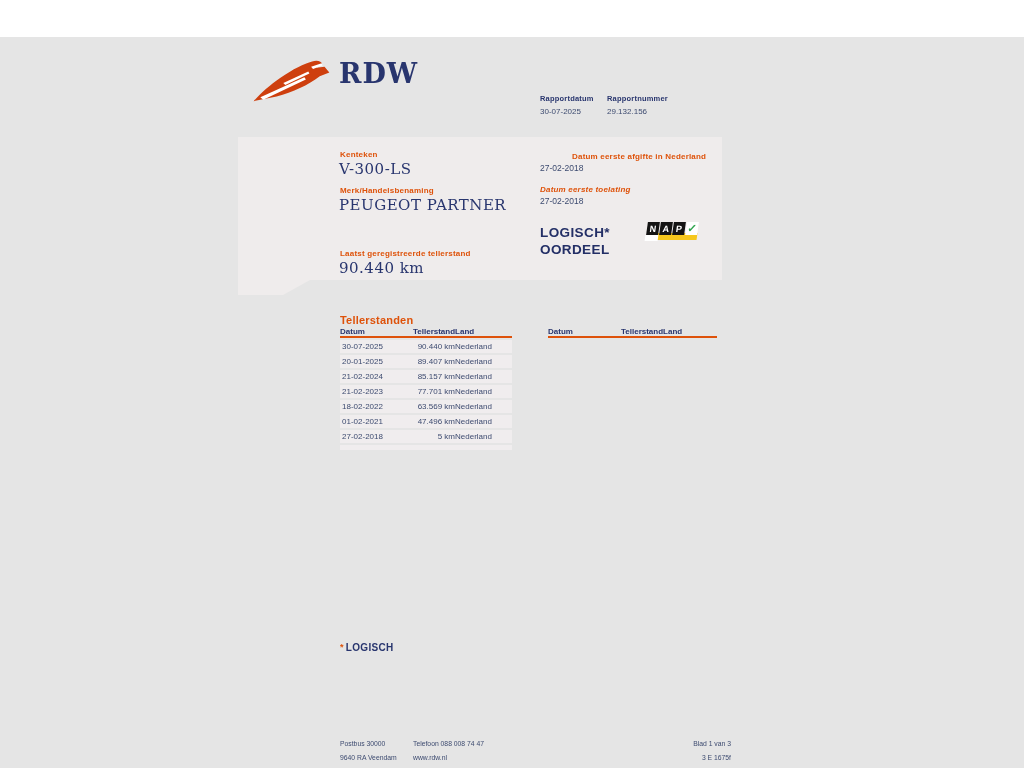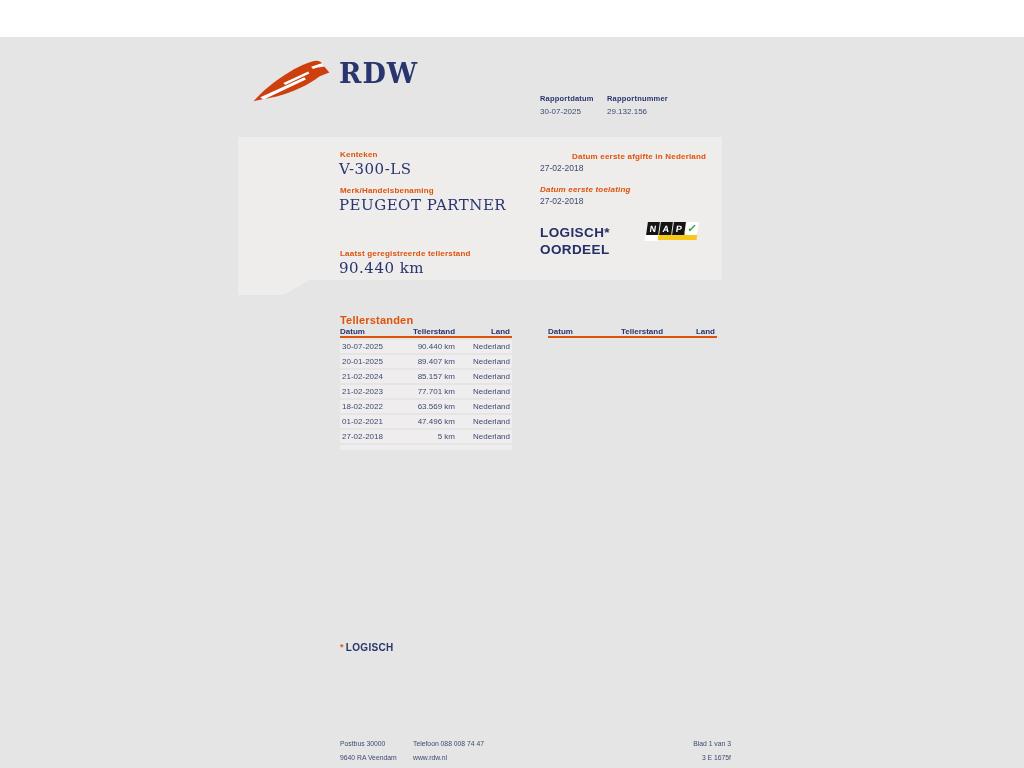--- a/index.html
+++ b/index.html
@@ -58,21 +58,21 @@
   
   .section-heading{position:absolute;left:340px;top:277px;font-size:11px;font-weight:700;
     color:var(--accent-orange);letter-spacing:.2px;}
   .mtable{position:absolute;top:290px;font-size:8px;color:var(--body-navy);}
   .mtable.left{left:340px;width:172px;}
   .mtable.right{left:548px;width:169px;}
   .thead{display:flex;height:11px;padding-bottom:2px;border-bottom:2px solid var(--accent-orange);
     font-weight:700;color:var(--navy);}
   .c1{flex:0 0 73px;text-align:left;}
   .c2{flex:0 0 42px;text-align:left;}
-  .c3{flex:1 1 auto;text-align:right;padding-right:2px;}
+  .c3{flex:1 1 auto;text-align:left;padding-right:2px;}
   .trow{display:flex;height:13px;margin-top:2px;background:var(--row-gray);align-items:center;}
   .trow .c1{padding-left:2px;}
   .trow .c2{text-align:right;}
   .empty-strip{height:5px;margin-top:2px;background:var(--row-gray);}
 
   
   .footnote-title{position:absolute;left:340px;top:605px;font-size:10px;font-weight:700;color:var(--navy);
     letter-spacing:.3px;}
   .footnote-title .ast{color:var(--accent-orange);margin-right:2px;font-size:9px;vertical-align:1px;}
   .footnote-text{position:absolute;left:340px;top:621px;width:400px;font-size:8.4px;line-height:15px;

